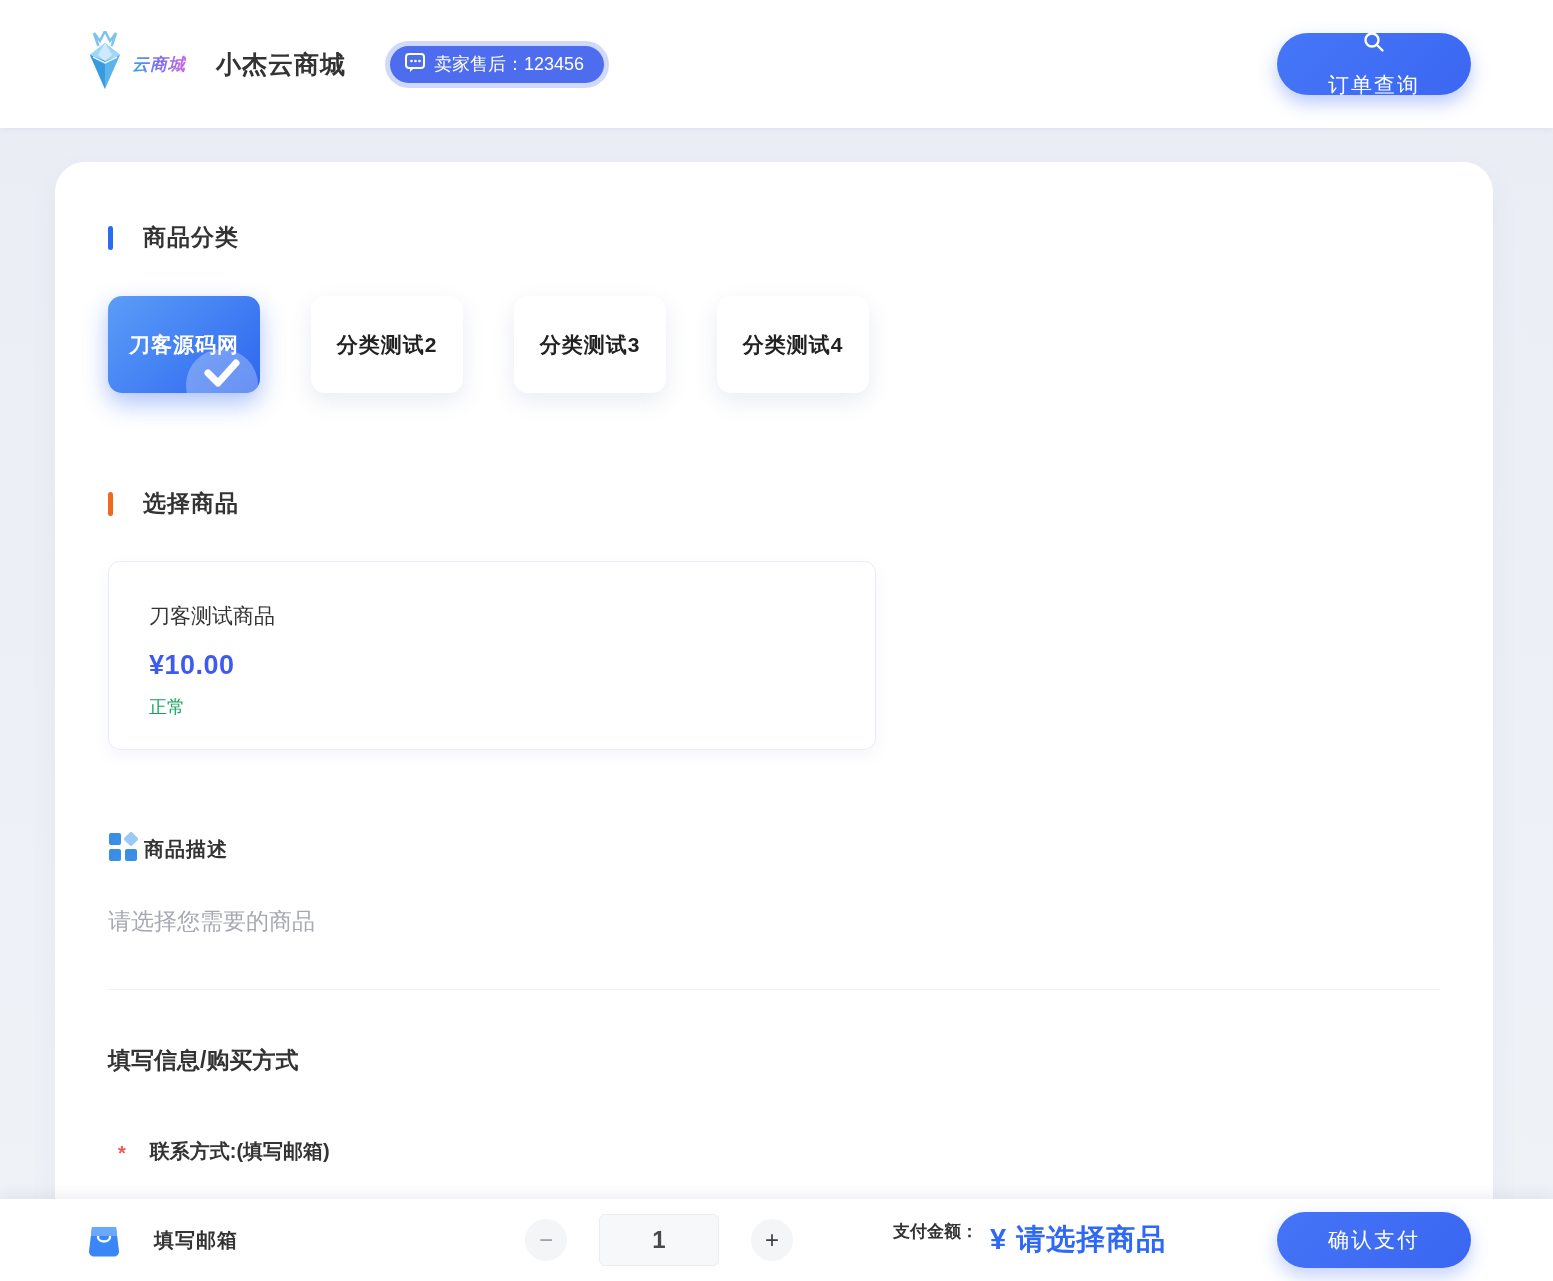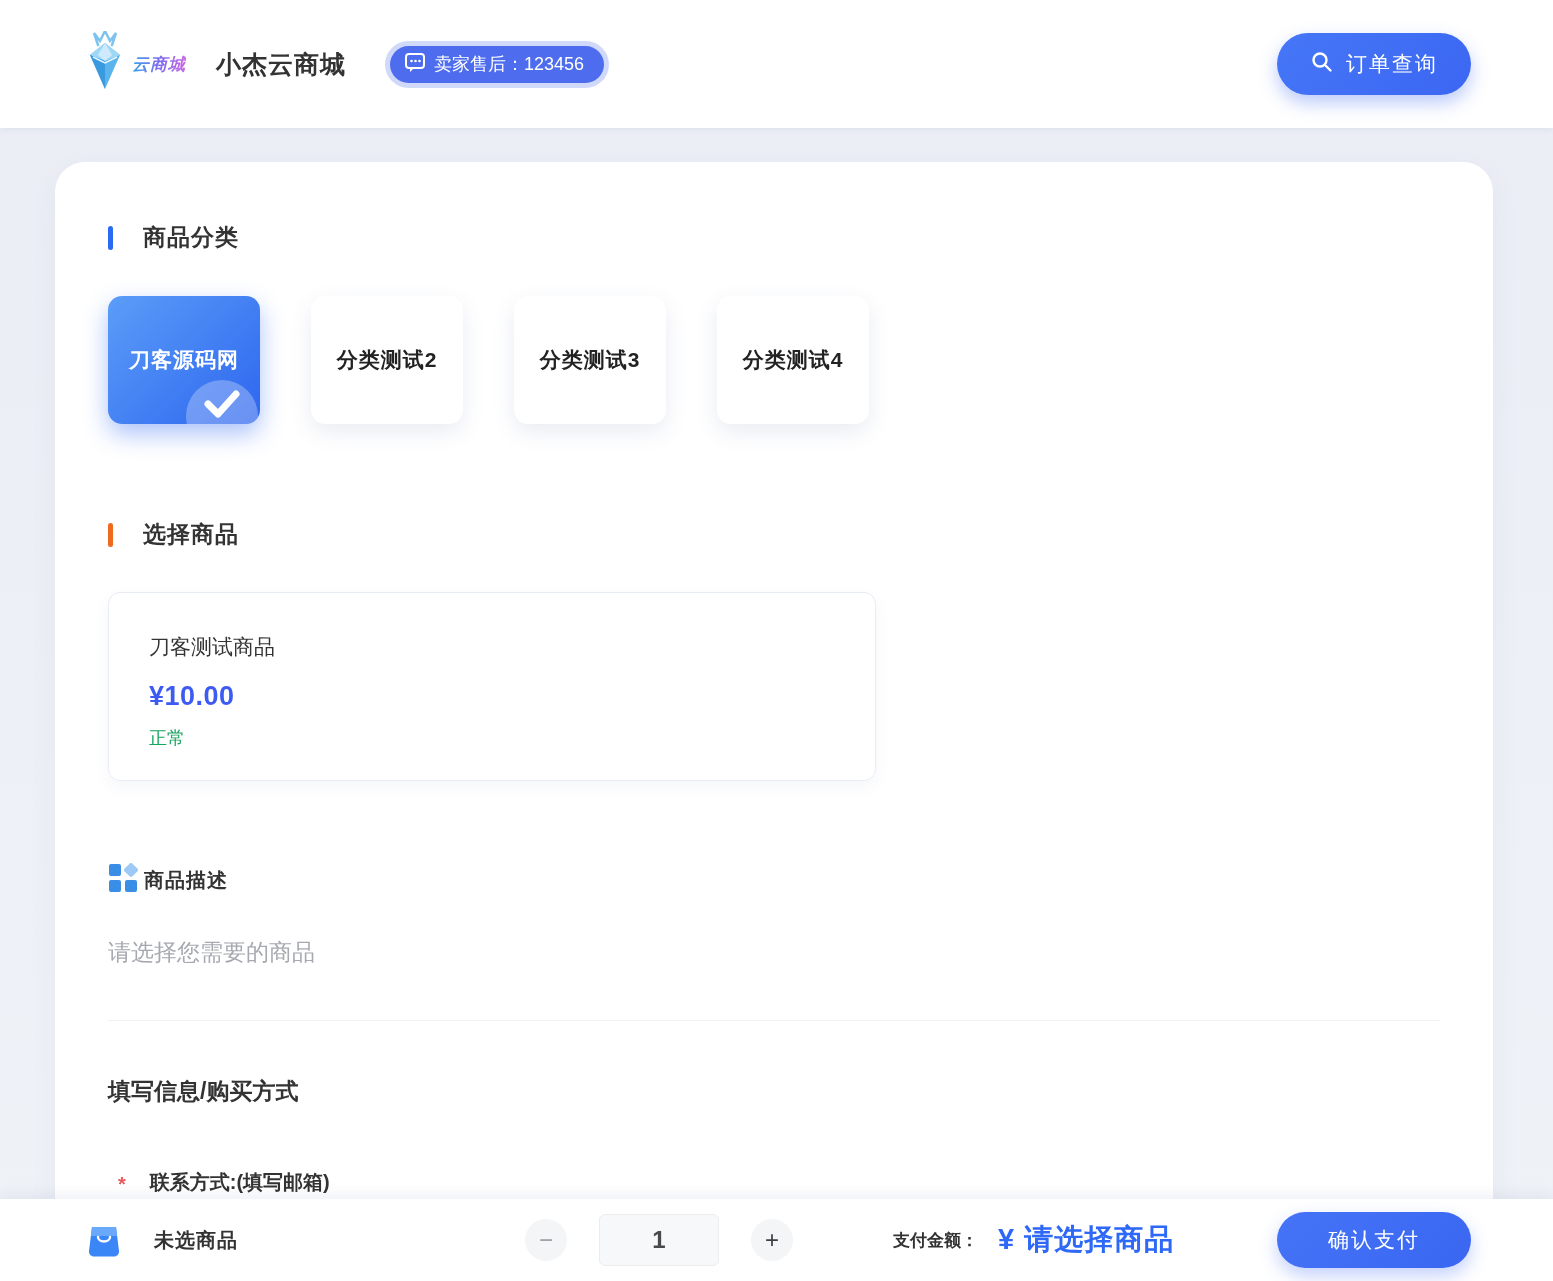--- a/index.html
+++ b/index.html
@@ -37,41 +37,42 @@
   }
   .spacer { flex:1; }
   .order-query-btn {
     width:194px; height:62px; border:none; cursor:pointer;
     background:linear-gradient(135deg,#4677f7,#3b66f2);
     color:#fff; font-size:21px; letter-spacing:2px;
     border-radius:31px;
     display:flex; align-items:center; justify-content:center; gap:12px;
     box-shadow:0 8px 18px rgba(59,102,242,0.35);
     font-family:inherit;
+    flex-direction:column;
   }
 
   
   .main-card {
     position:absolute; left:55px; right:60px; top:162px; height:1110px;
     background:#ffffff; border-radius:30px;
     padding:60px 53px 0 53px;
     box-shadow:0 10px 30px rgba(60,80,140,0.05);
     z-index:1;
   }
 
   .section-title-row { display:flex; align-items:center; gap:30px; }
   .accent-bar { width:5px; height:24px; border-radius:3px; }
   .accent-bar.blue { background:#2b6bf3; }
   .accent-bar.orange { background:#ee6a1f; }
   .section-title { font-size:23px; font-weight:bold; color:#333; letter-spacing:1px; }
 
   
   .category-row { display:flex; gap:51px; margin:43px 0 0 0; }
   .category-card {
-    width:152px; height:128px; border-radius:14px;
+    width:152px; height:97px; border-radius:14px;
     display:flex; align-items:center; justify-content:center;
     font-size:21px; font-weight:bold; color:#222; cursor:pointer;
     background:#fff; border:none; font-family:inherit;
     box-shadow:0 8px 22px rgba(80,100,160,0.12);
     position:relative; overflow:hidden; letter-spacing:1px;
   }
   .category-card.selected {
     background:linear-gradient(135deg,#5b9df8 0%,#2e66ef 100%);
     color:#fff;
     box-shadow:0 10px 24px rgba(46,102,239,0.4);
@@ -137,21 +138,21 @@
   }
   .step-btn.minus { color:#9aa0a6; }
   .step-btn.plus { color:#3c3f44; }
   .qty-box {
     width:120px; height:52px; background:#f7f8fa;
     border:1px solid #ededf0; border-radius:6px;
     display:flex; align-items:center; justify-content:center;
     font-size:24px; font-weight:600; color:#4a4a4a;
   }
 
-  .amount-wrap { display:flex; align-items:center; margin-left:100px; gap:20px; }
+  .amount-wrap { display:flex; align-items:flex-start; margin-left:100px; gap:12px; }
   .amount-label { font-size:17px; font-weight:bold; color:#333; }
   .amount-value { font-size:29px; font-weight:bold; color:#2e68f6; letter-spacing:1px; }
 
   .pay-btn {
     margin-left:auto;
     width:194px; height:56px; border:none; cursor:pointer;
     background:linear-gradient(135deg,#4574f7,#3a66f1);
     color:#fff; font-size:21px; letter-spacing:2px;
     border-radius:28px; font-family:inherit;
     box-shadow:0 8px 18px rgba(59,102,242,0.3);
@@ -266,21 +267,21 @@
 
 <div class="footer-bar">
   <div class="cart-status">
     <span>
       <svg width="40" height="42" viewBox="0 0 40 42">
         <path d="M8 10 H32 L35 34 C35.3 37 33 39.5 30 39.5 H10 C7 39.5 4.7 37 5 34 Z" fill="#3b86f7"></path>
         <path d="M8 10 H32 L33 19 H7 Z" fill="#6aa9fa"></path>
         <path d="M14 20 C14 26 26 26 26 20" fill="none" stroke="#ffffff" stroke-width="2.4" stroke-linecap="round"></path>
       </svg>
     </span>
-    <span class="cart-status-text">未选商品</span>
+    <span class="cart-status-text">填写邮箱</span>
   </div>
 
   <div class="stepper">
     <button class="step-btn minus">−</button>
     <div class="qty-box">1</div>
     <button class="step-btn plus">+</button>
   </div>
 
   <div class="amount-wrap">
     <span class="amount-label">支付金额：</span>

